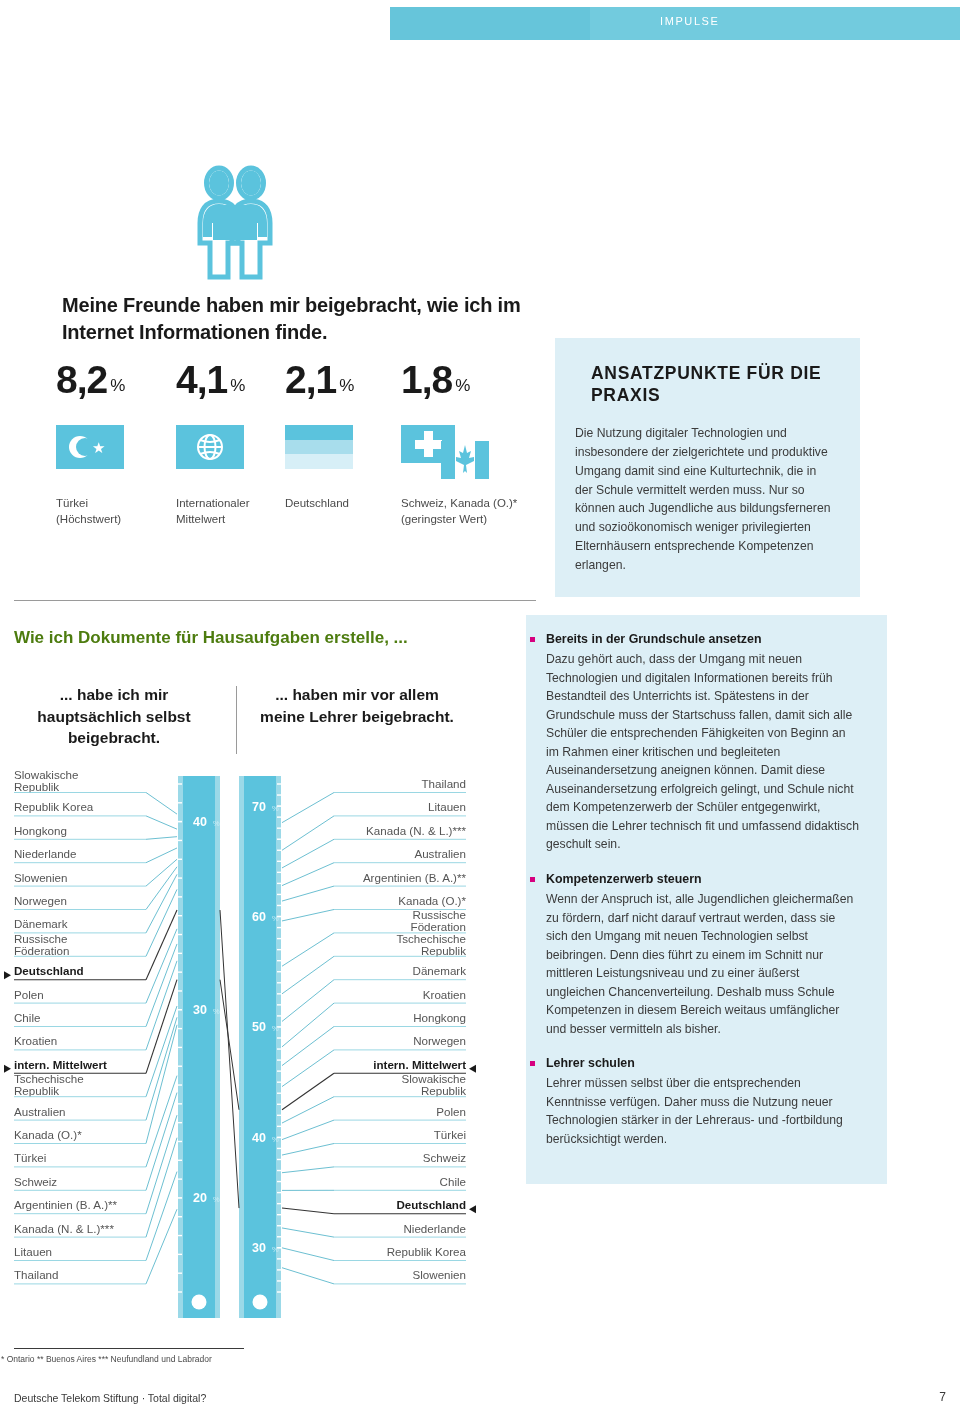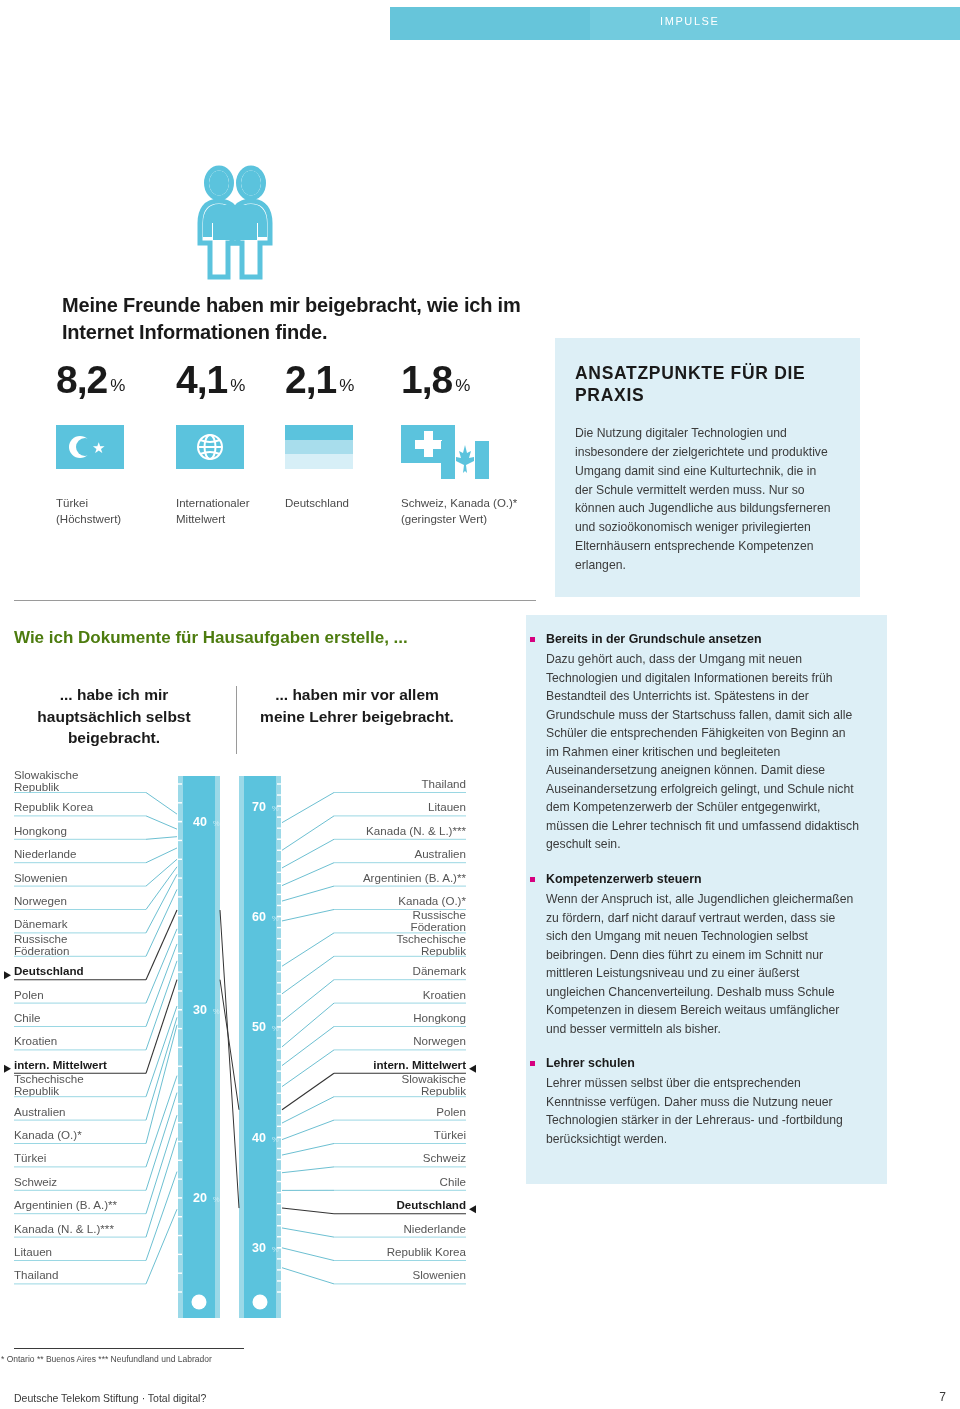--- a/index.html
+++ b/index.html
@@ -61,21 +61,21 @@
   .chartsvg{position:absolute;left:0;top:770px;}
 
   
   .fn-rule{position:absolute;left:14px;top:1348px;width:230px;height:1px;background:#3a3a3a;}
   .footnote{position:absolute;left:1px;top:1354px;font-size:8.5px;color:#4a4a4a;white-space:nowrap;}
   .foot-left{position:absolute;left:14px;top:1392px;font-size:10.5px;color:#3a3a3a;text-align:right;}
   .foot-page{position:absolute;right:14px;top:1390px;font-size:12px;color:#3a3a3a;}
 
   
   .rcol{position:absolute;left:555px;top:338px;width:305px;background:#ddeff6;padding:24px 28px 22px 20px;box-sizing:border-box;}
-  .rcol h2{margin:0 0 17px 0;font-size:17.5px;line-height:1.28;font-weight:700;letter-spacing:0.7px;color:#1a1a1a;}
+  .rcol h2{margin:0 0 17px 16px;font-size:17.5px;line-height:1.28;font-weight:700;letter-spacing:0.7px;color:#1a1a1a;}
   .rcol p.lead{margin:0;font-size:12.2px;line-height:1.55;color:#3b3b3b;}
   .rcol2{position:absolute;left:526px;top:615px;width:361px;background:#ddeff6;padding:16px 28px 16px 4px;box-sizing:border-box;}
   .bullet{position:relative;padding-left:16px;margin-bottom:17px;}
   .bullet:last-child{margin-bottom:19px;}
   .bullet .sq{position:absolute;left:0;top:6px;width:5px;height:5px;background:#d6007f;}
   .bullet .bt{font-size:12.4px;font-weight:700;color:#1a1a1a;line-height:1.45;}
   .bullet .bb{font-size:12.2px;line-height:1.52;color:#3b3b3b;margin-top:1px;}
 </style>
 </head>
 <body>

